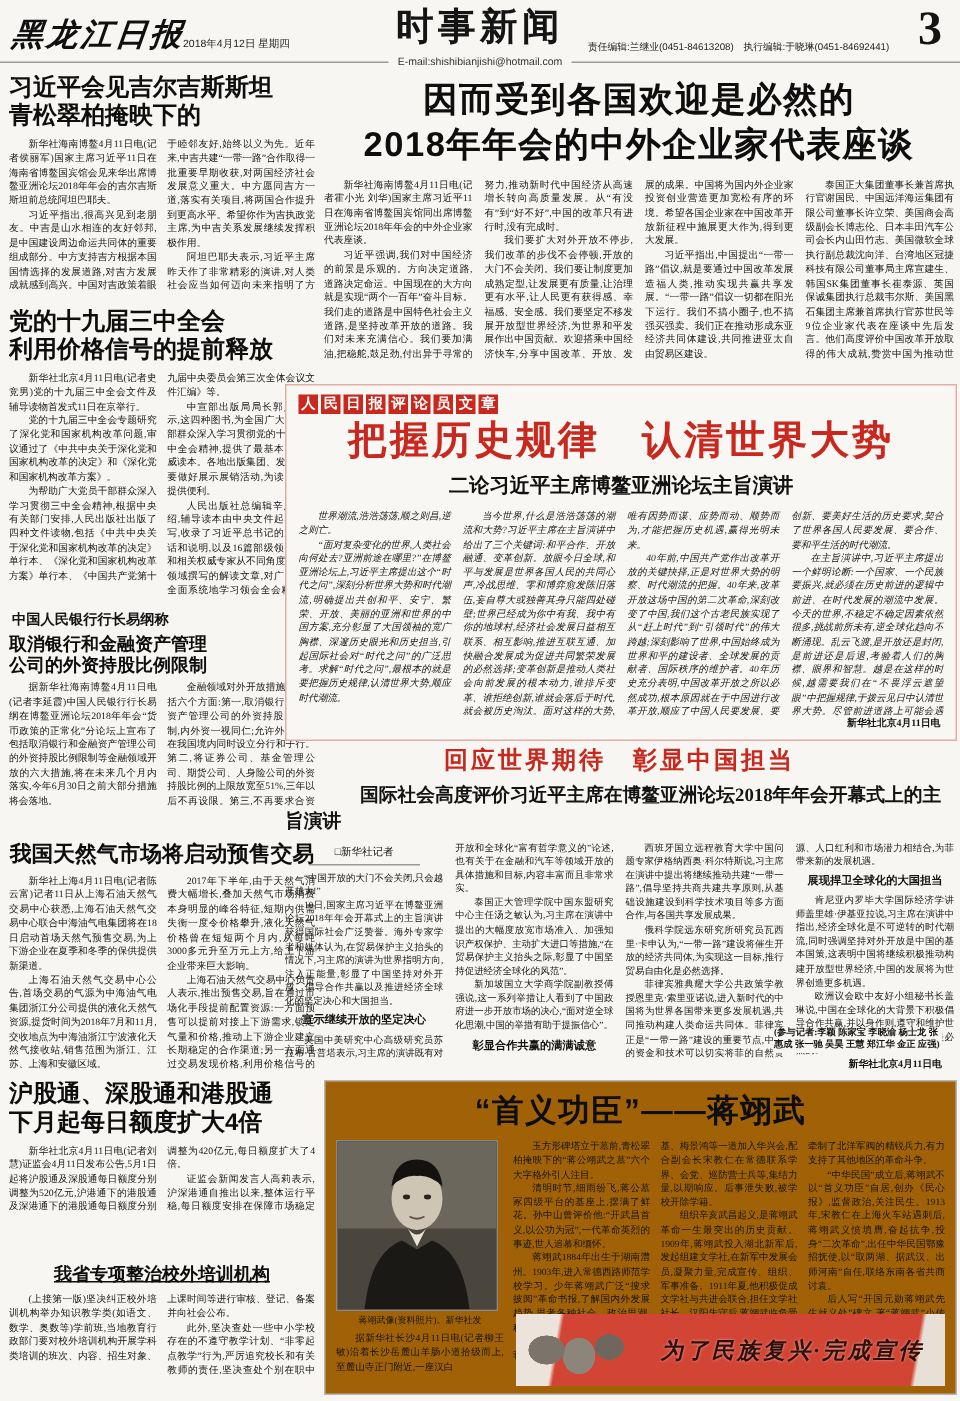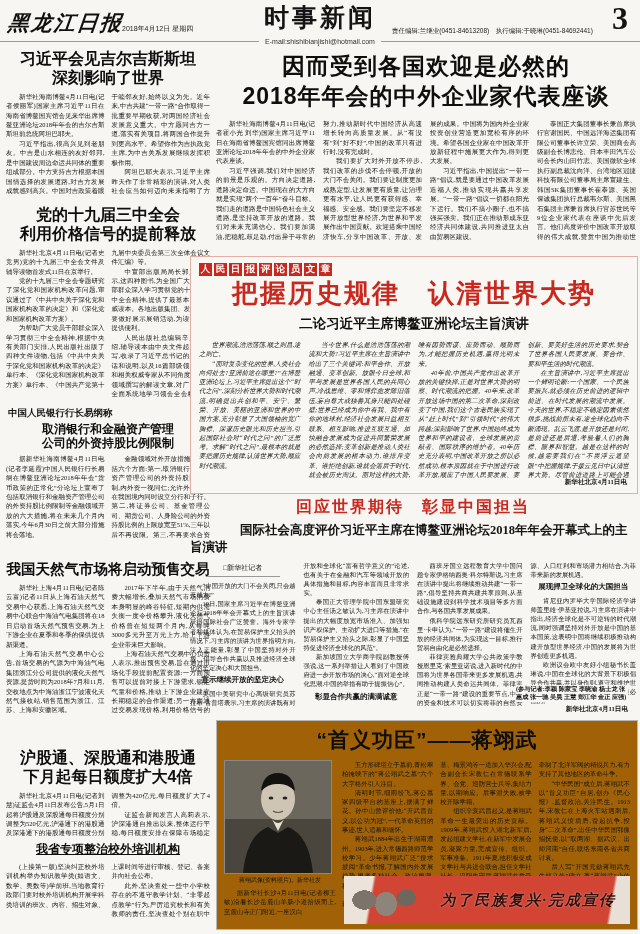--- a/index.html
+++ b/index.html
@@ -24,21 +24,21 @@
   .pageno{position:absolute;right:12px;top:0px;font-size:32px;font-weight:bold;
           font-family:"Liberation Serif",serif;}
   .rule-row{position:absolute;left:0;right:0;bottom:3px;display:flex;align-items:center;gap:6px;}
   .rule{flex:1;height:1px;background:#9a9a96;}
   .email{font-size:7px;color:#333;white-space:nowrap;
          font-family:"Liberation Sans","DejaVu Sans",sans-serif;}
 
   
   .art{position:absolute;overflow:hidden;}
   .h-sans{font-family:"Liberation Sans","DejaVu Sans",sans-serif;font-weight:900;color:#0e0e0e;}
-  .title-2l{text-align:center;line-height:1.18;}
+  .title-2l{line-height:1.18;}
   .t16{font-size:16px;}
   .t15{font-size:12px;}
   .t14{font-size:14.5px;}
   .kicker{font-size:9.5px;font-weight:bold;margin:0 0 2px 2px;
           font-family:Liberation Mono, monospace;}
   .body-sm{font-size:6.5px;line-height:1.45;text-align:justify;overflow:hidden;margin-top:4px;}
   .cols2{column-count:2;column-gap:7px;}
   .cols3{column-count:3;column-gap:7px;}
   .cols4{column-count:4;column-gap:8px;}
   .para{margin:0;text-indent:2em;}
@@ -101,21 +101,21 @@
     <div class="rule-row">
       <span class="rule"></span>
       <span class="email">E-mail:shishibianjishi@hotmail.com</span>
       <span class="rule"></span>
     </div>
   </header>
 
   <section class="art" style="left:6px;top:50px;width:204px;height:153px;">
     <h2 class="h-sans title-2l t16" style="margin:0;">
       <span>习近平会见吉尔吉斯斯坦</span><br>
-      <span>深刻影响了世界</span>
+      <span>青松翠柏掩映下的</span>
     </h2>
     <div class="body-sm cols2" style="height:106px;">
         <p class="para">新华社海南博鳌4月11日电(记者侯丽军)国家主席习近平11日在海南省博鳌国宾馆会见来华出席博鳌亚洲论坛2018年年会的吉尔吉斯斯坦前总统阿坦巴耶夫。</p>
         <p class="para">习近平指出,很高兴见到老朋友。中吉是山水相连的友好邻邦,是中国建设周边命运共同体的重要组成部分。中方支持吉方根据本国国情选择的发展道路,对吉方发展成就感到高兴。中国对吉政策着眼于睦邻友好,始终以义为先。近年来,中吉共建“一带一路”合作取得一批重要早期收获,对两国经济社会发展意义重大。中方愿同吉方一道,落实有关项目,将两国合作提升到更高水平。希望你作为吉执政党主席,为中吉关系发展继续发挥积极作用。</p>
         <p class="para">阿坦巴耶夫表示,习近平主席昨天作了非常精彩的演讲,对人类社会应当如何迈向未来指明了方向,令世人钦佩。当前吉中关系已经发展到战略伙伴水平。感谢中方对吉经济社会发展提供的帮助。我愿继续致力于推动吉中深化各领域合作,造福两国人民。</p>
       </div>
   </section>
 
   <section class="art" style="left:6px;top:206px;width:204px;height:199px;">
     <h2 class="h-sans title-2l t16" style="margin:0;">
@@ -146,21 +146,21 @@
   <section class="art" style="left:6px;top:560px;width:204px;height:177px;">
     <h2 class="h-sans t14" style="margin:0;text-align:center;">我国天然气市场将启动预售交易</h2>
     <div class="body-sm cols2" style="height:150px;">
         <p class="para">新华社上海4月11日电(记者陈云富)记者11日从上海石油天然气交易中心获悉,上海石油天然气交易中心联合中海油气电集团将在18日启动首场天然气预售交易,为上下游企业在夏季和冬季的保供提供新渠道。</p>
         <p class="para">上海石油天然气交易中心公告,首场交易的气源为中海油气电集团浙江分公司提供的液化天然气资源,提货时间为2018年7月和11月,交收地点为中海油浙江宁波液化天然气接收站,销售范围为浙江、江苏、上海和安徽区域。</p>
         <p class="para">2017年下半年,由于天然气消费大幅增长,叠加天然气市场消费本身明显的峰谷特征,短期内供需失衡一度令价格攀升,液化天然气价格曾在短短两个月内,从每吨3000多元升至万元上方,给上下游企业带来巨大影响。</p>
         <p class="para">上海石油天然气交易中心负责人表示,推出预售交易,旨在通过市场化手段提前配置资源:一方面预售可以提前对接上下游需求,锁定气量和价格,推动上下游企业建立长期稳定的合作渠道;另一方面通过交易发现价格,利用价格信号的提前释放,为企业和行业的生产经营调整提供参考。</p>
       </div>
   </section>
 
-  <section class="art" style="left:6px;top:749px;width:204px;height:100px;">
+  <section class="art" style="left:6px;top:721px;width:204px;height:100px;">
     <h2 class="h-sans title-2l t16" style="margin:0;">
       <span>沪股通、深股通和港股通</span><br>
       <span>下月起每日额度扩大4倍</span>
     </h2>
     <div class="body-sm cols2" style="height:52px;">
         <p class="para">新华社北京4月11日电(记者刘慧)证监会4月11日发布公告,5月1日起将沪股通及深股通每日额度分别调整为520亿元,沪港通下的港股通及深港通下的港股通每日额度分别调整为420亿元,每日额度扩大了4倍。</p>
         <p class="para">证监会新闻发言人高莉表示,沪深港通自推出以来,整体运行平稳,每日额度安排在保障市场稳定运行方面发挥了重要作用。为完善内地与香港两地股票市场互联互通机制,扩大资本市场双向开放,中国证监会同意扩大互联互通每日额度。</p>
       </div>
   </section>
 

